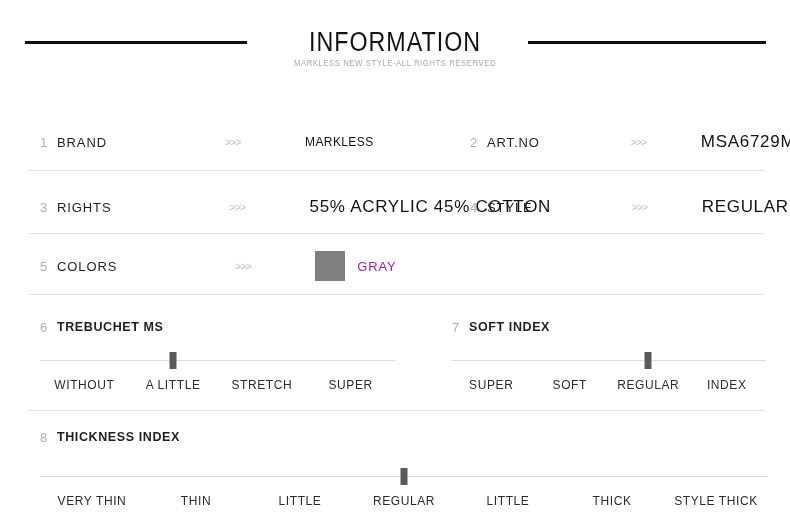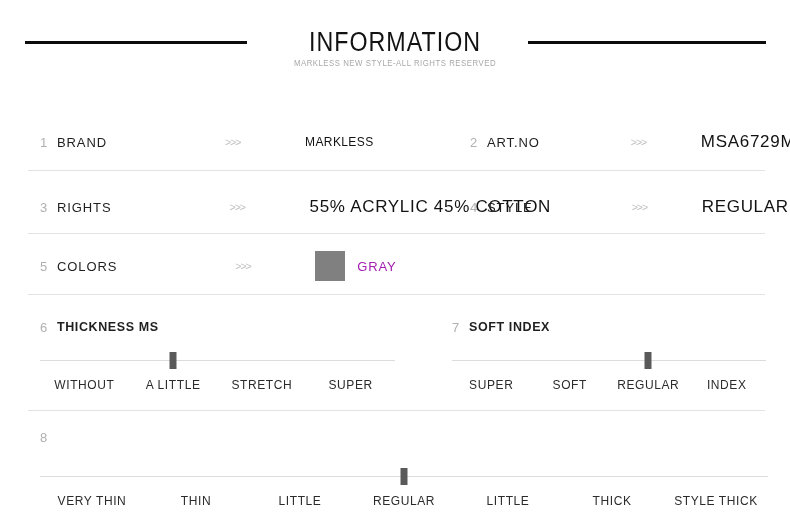--- a/index.html
+++ b/index.html
@@ -206,21 +206,21 @@
   <span class="arrows" style="width:80px; margin-left:118px;">&gt;&gt;&gt;</span>
   <span class="swatch" id="color-swatch" style="background: rgb(128, 128, 128);"></span>
   <span class="swatch-label">GRAY</span>
 </div>
 
 <div class="divider" style="top:294px;"></div>
 
 <div class="slider-block" style="left:40px; top:318px; width:355px;">
   <div class="slider-head">
     <span class="idx">6</span>
-    <span class="label">THICKNESS MS</span>
+    <span class="label">TREBUCHET MS</span>
   </div>
   <div class="track-wrap" style="height:46px;">
     <div class="track"></div>
     <div class="thumb" id="thumb-0" style="left: 37.5%;"></div>
     <div class="ticks" id="ticks-0">
         <div class="tick">WITHOUT</div>
         <div class="tick">A LITTLE</div>
         <div class="tick">STRETCH</div>
         <div class="tick">SUPER</div>
       </div>
@@ -242,20 +242,21 @@
         <div class="tick">INDEX</div>
       </div>
   </div>
 </div>
 
 <div class="divider" style="top:410px;"></div>
 
 <div class="slider-block" style="left:40px; top:428px; width:728px;">
   <div class="slider-head">
     <span class="idx">8</span>
+    <span class="label">THICKNESS INDEX</span>
   </div>
   <div class="track-wrap" style="height:46px; margin-top:22px;">
     <div class="track"></div>
     <div class="thumb" id="thumb-2" style="left: 50%;"></div>
     <div class="ticks" id="ticks-2">
         <div class="tick">VERY THIN</div>
         <div class="tick">THIN</div>
         <div class="tick">LITTLE</div>
         <div class="tick">REGULAR</div>
         <div class="tick">LITTLE</div>

